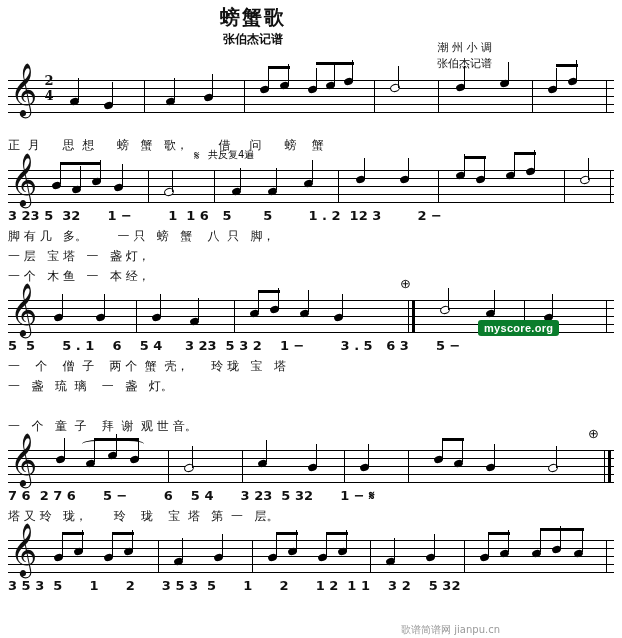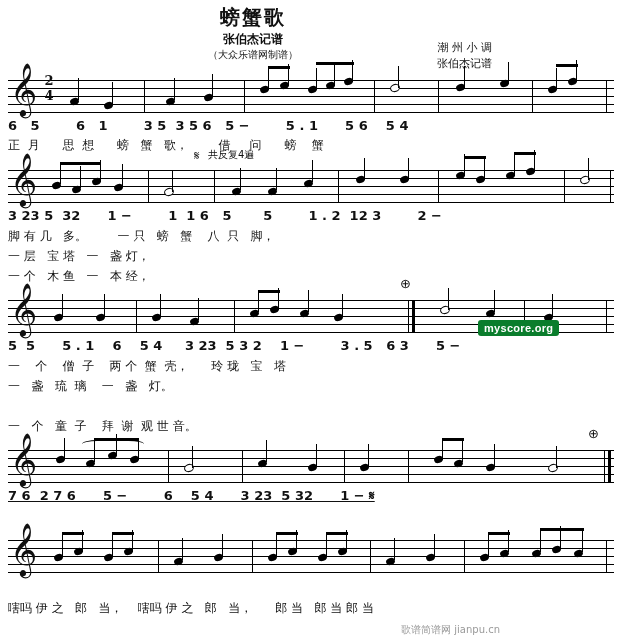--- a/index.html
+++ b/index.html
@@ -125,21 +125,20 @@
     font-family:"DejaVu Sans", sans-serif;
   }
 </style>
 </head>
 <body>
 
 <div class="sheet">
 
   <div class="title">螃蟹歌</div>
   <div class="subtitle">张伯杰记谱</div>
-  <div class="subtitle2">（大众乐谱网制谱）</div>
   <div class="credit c1">潮 州 小 调</div>
   <div class="credit c2">张伯杰记谱</div>
 
   <div class="system" style="top:72px;">
     <div class="staff">
       <div class="line l1"></div>
         <div class="line l2"></div>
         <div class="line l3"></div>
       <div class="line l4"></div>
         <div class="line l5"></div>
@@ -181,21 +180,20 @@
         <div class="stem" style="left:500px;top:-10px;"></div>
       <div class="bar" style="left:524px;"></div>
       <div class="note" style="left:540px;top:14px;"></div>
         <div class="stem" style="left:548px;top:-4px;"></div>
       <div class="note" style="left:560px;top:6px;"></div>
         <div class="stem" style="left:568px;top:-12px;"></div>
       <div class="beam" style="left:548px;top:-8px;width:22px;"></div>
       <div class="bar" style="left:598px;"></div>
     </div>
   </div>
-  <div class="numrow" style="top:118px;">6   5        6   1        3 5  3 5 6   5 −        5 . 1      5 6    5 4</div>
   <div class="lyricrow" style="top:137px;">正  月      思  想      螃   蟹   歌，        借     问      螃    蟹</div>
 
   <div class="system" style="top:162px;">
     <div class="staff">
       <div class="line l1"></div>
         <div class="line l2"></div>
         <div class="line l3"></div>
       <div class="line l4"></div>
         <div class="line l5"></div>
       <div class="clef">𝄞</div>
@@ -334,21 +332,22 @@
         <div class="stem" style="left:486px;top:2px;"></div>
       <div class="note hollow" style="left:540px;top:22px;"></div>
         <div class="stem" style="left:548px;top:4px;"></div>
       <div class="endbar" style="left:596px;">
         <div class="t" style="left:0;"></div>
           <div class="k"></div>
       </div>
       <div class="coda" style="left:580px;top:-16px;">⊕</div>
     </div>
   </div>
-  <div class="numrow" style="top:488px;text-decoration:underline;">7 6  2 7 6      5 −        6    5 4      3 23  5 32      1 − 𝄋</div>
+  <div class="numrow" style="top:488px;">7 6  2 7 6      5 −        6    5 4      3 23  5 32      1 − 𝄋</div>
+  <div class="lyricrow" style="top:508px;">塔 又 玲   珑，       玲    珑    宝  塔   第  一   层。</div>
 
   <div class="system" style="top:532px;">
     <div class="staff">
       <div class="line l1"></div>
         <div class="line l2"></div>
         <div class="line l3"></div>
       <div class="line l4"></div>
         <div class="line l5"></div>
       <div class="clef">𝄞</div>
       <div class="note" style="left:46px;top:22px;"></div>
@@ -391,16 +390,16 @@
       <div class="note" style="left:524px;top:18px;"></div>
         <div class="stem" style="left:532px;top:-2px;"></div>
       <div class="note" style="left:544px;top:14px;"></div>
         <div class="stem" style="left:552px;top:-6px;"></div>
       <div class="note" style="left:566px;top:18px;"></div>
         <div class="stem" style="left:574px;top:-2px;"></div>
       <div class="beam" style="left:532px;top:-4px;width:44px;"></div>
       <div class="bar" style="left:598px;"></div>
     </div>
   </div>
-  <div class="lyricrow" style="top:600px;">嗐吗 伊 之   郎   当，    嗐吗 伊 之   郎   当，      郎 当   郎 当 郎 当</div>
+  <div class="numrow" style="top:578px;">3 5 3  5      1      2      3 5 3  5      1      2      1 2  1 1    3 2    5 32</div>
 
   <div class="footmark">歌谱简谱网 jianpu.cn</div>
 </div>
 
 </body></html>

